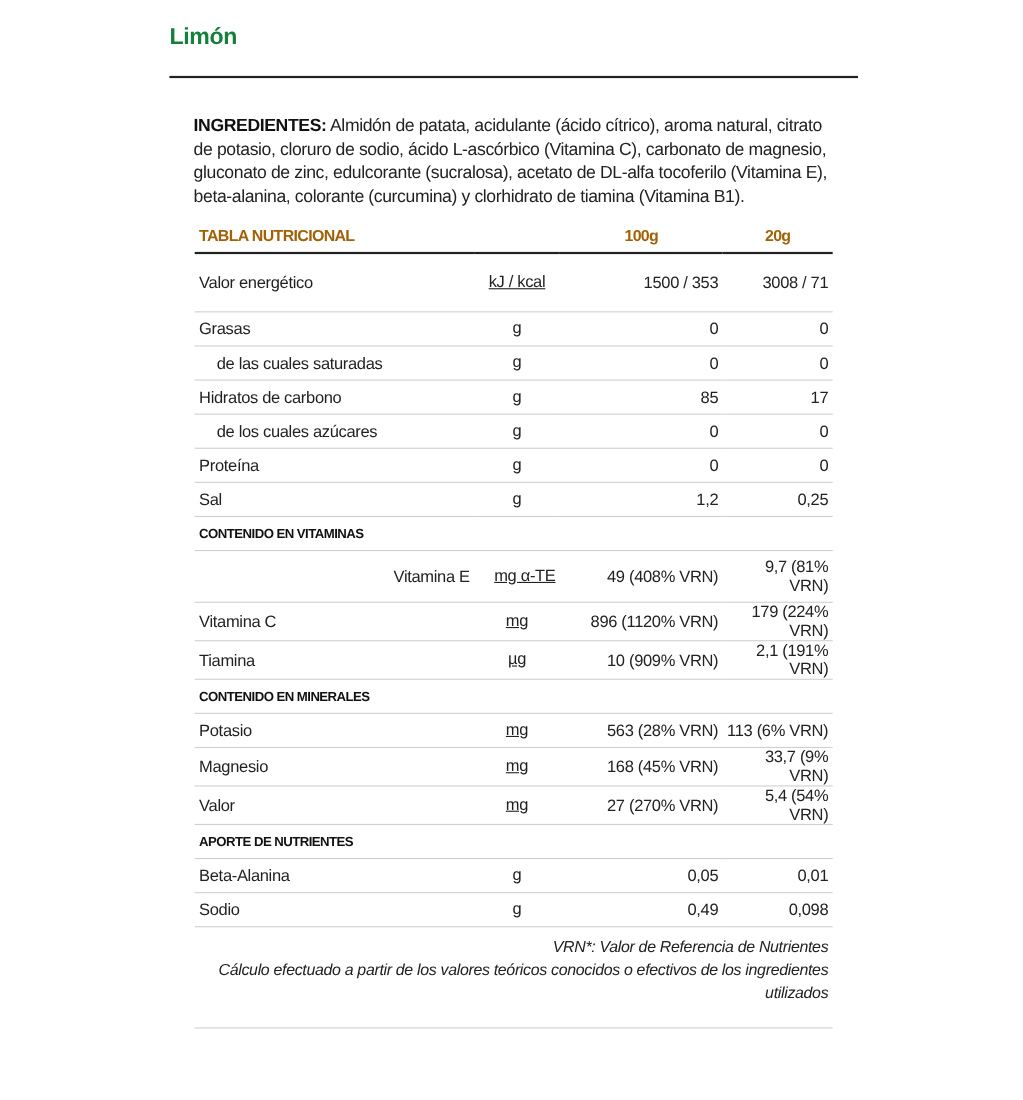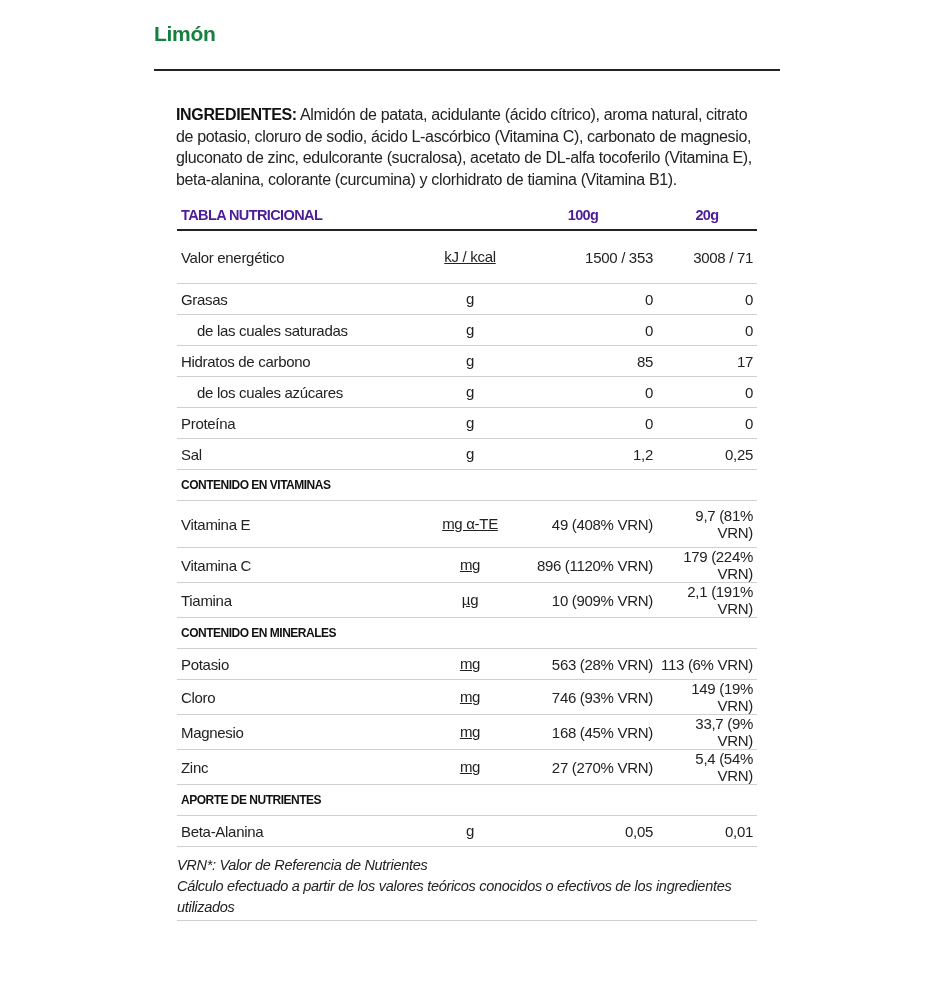--- a/index.html
+++ b/index.html
@@ -22,42 +22,42 @@
   .ingredients {
     font-size: 16px; line-height: 21.5px; color: #222;
     letter-spacing: -0.35px; margin: 0;
   }
   .ingredients .lbl { font-weight: bold; color: #111; }
   table.nut {
     width: 580px; border-collapse: collapse; margin-top: 13px; margin-left: 1px;
     font-size: 15px; color: #222; letter-spacing: -0.3px;
   }
   table.nut th {
-    font-weight: bold; color: #4c1d95; font-size: 14.5px; letter-spacing: -0.6px;
+    font-weight: bold; color: #a16207; font-size: 14.5px; letter-spacing: -0.6px;
     text-align: left; padding: 4px 4px 6px 4px; border-bottom: 2px solid #222;
   }
   table.nut th.r { text-align: center; }
   table.nut td {
     padding: 0 4px; height: 30px; border-bottom: 1px solid #cfcfcf;
     vertical-align: middle;
   }
   table.nut tr.tall td { height: 52px; }
-  table.nut tr.tall2 td { height: 46px; }
+  table.nut tr.tall2 td { height: 46px; text-align: right; }
   td.name { width: 230px; }
   td.name.sub { padding-left: 20px; }
   td.unit { width: 70px; text-align: center; line-height: 20px; text-decoration: underline; }
   td.v100 { width: 140px; text-align: right; }
   td.v20 { text-align: right; }
   tr.section td {
     font-weight: bold; color: #111; font-size: 12px; letter-spacing: -0.5px;
   }
   .footnote {
-    margin-top: 8px; text-align: left; font-style: italic;
+    margin-top: 8px; text-align: right; font-style: italic;
     font-size: 14.5px; line-height: 21px; color: #222; letter-spacing: -0.3px;
-    padding-right: 4px; padding-bottom: 2px; border-bottom: 1px solid #cfcfcf;
+    padding-right: 4px; padding-bottom: 20px; border-bottom: 1px solid #cfcfcf;
     width: 576px; margin-left: 1px;
   }
 </style>
 </head>
 <body>
 
 <div class="title">Limón</div>
 <div class="title-rule"></div>
 
 <div class="content">
@@ -140,47 +140,47 @@
       <tr class="section">
         <td colspan="4">CONTENIDO EN MINERALES</td>
       </tr>
       <tr>
         <td class="name">Potasio</td>
         <td class="unit">mg</td>
         <td class="v100">563 (28% VRN)</td>
         <td class="v20">113 (6% VRN)</td>
       </tr>
       <tr>
-        <td class="name">Cloro</td>
-        <td class="unit">mg</td>
-        <td class="v100">746 (93% VRN)</td>
-        <td class="v20">149 (19% VRN)</td>
-      </tr>
-      <tr>
         <td class="name">Magnesio</td>
         <td class="unit">mg</td>
         <td class="v100">168 (45% VRN)</td>
         <td class="v20">33,7 (9% VRN)</td>
       </tr>
       <tr>
-        <td class="name">Zinc</td>
+        <td class="name">Valor</td>
         <td class="unit">mg</td>
         <td class="v100">27 (270% VRN)</td>
         <td class="v20">5,4 (54% VRN)</td>
       </tr>
 
       <tr class="section">
         <td colspan="4">APORTE DE NUTRIENTES</td>
       </tr>
       <tr>
         <td class="name">Beta-Alanina</td>
         <td class="unit">g</td>
         <td class="v100">0,05</td>
         <td class="v20">0,01</td>
       </tr>
+      <tr>
+        <td class="name">Sodio</td>
+        <td class="unit">g</td>
+        <td class="v100">0,49</td>
+        <td class="v20">0,098</td>
+      </tr>
     </tbody>
   </table>
 
   <div class="footnote">
     <div>VRN*: Valor de Referencia de Nutrientes</div>
     <div>Cálculo efectuado a partir de los valores teóricos conocidos o efectivos de los ingredientes utilizados</div>
   </div>
 </div>
 
 </body></html>

